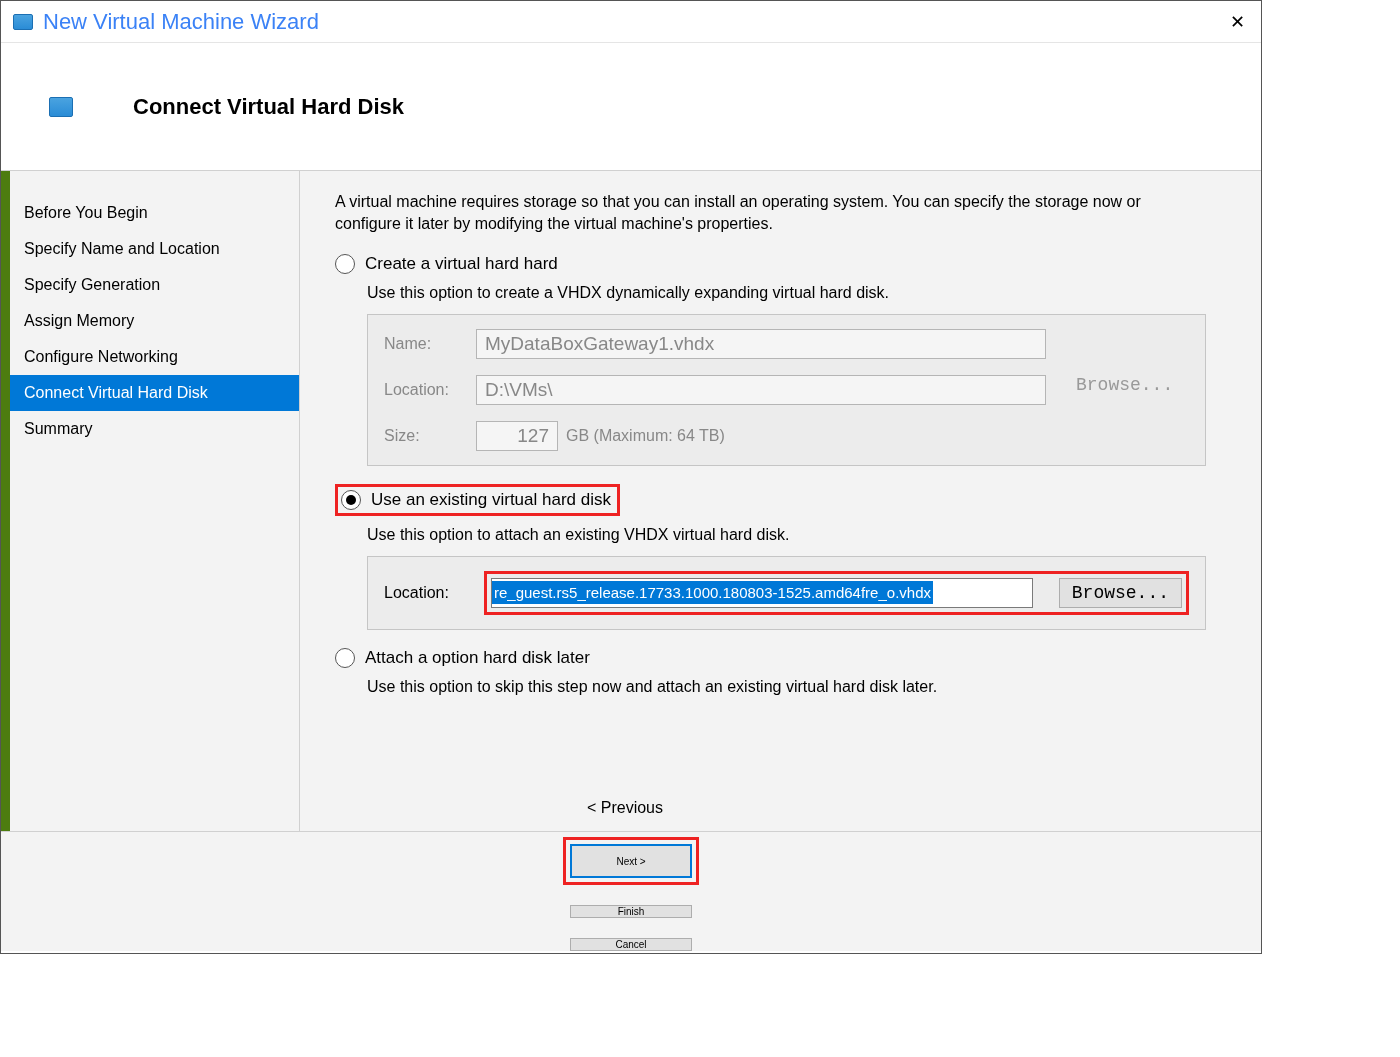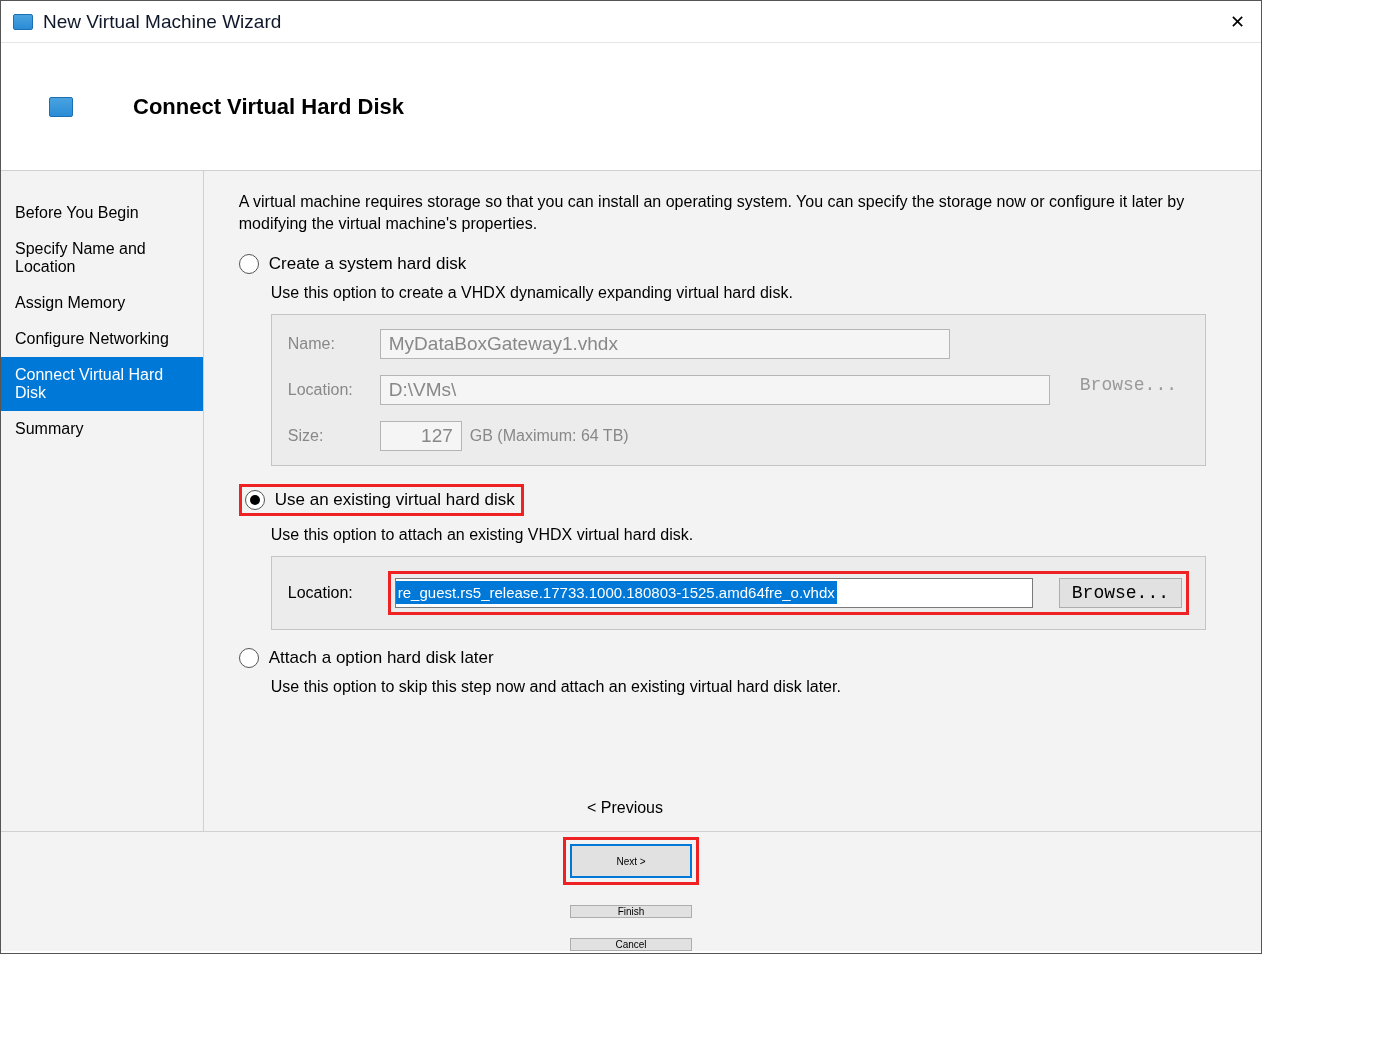--- a/index.html
+++ b/index.html
@@ -27,22 +27,22 @@
 }
 .titlebar .app-icon {
   width: 20px;
   height: 16px;
   margin-right: 10px;
   background: linear-gradient(#4aa3e0, #2a8cd6);
   border: 1px solid #1b6fb3;
   border-radius: 2px;
 }
 .titlebar .title {
-  font-size: 19px;
-  color: #0f172a;
+  font-size: 22px;
+  color: #3b82f6;
 }
 .titlebar .close {
   margin-left: auto;
   font-size: 18px;
   font-weight: 300;
   cursor: pointer;
   padding: 4px;
 }
 .header-band {
   height: 128px;
@@ -62,20 +62,21 @@
 }
 .header-band h1 {
   font-size: 22px;
   font-weight: 700;
   color: #000;
 }
 .body {
   display: flex;
   height: 660px;
   background: #4d7c0f;
+  padding-left: 9px;
 }
 .sidebar {
   width: 290px;
   padding: 24px 0 0 0;
   border-right: 1px solid #d0d0d0;
   background: #f3f3f3;
 }
 .sidebar .step {
   padding: 9px 14px;
   font-size: 16px;
@@ -265,42 +266,43 @@
 <div class="header-band">
   <div class="band-icon"></div>
   <h1>Connect Virtual Hard Disk</h1>
 </div>
 
 <div class="body">
 
   <div class="sidebar">
     <div class="step">Before You Begin</div>
     <div class="step">Specify Name and Location</div>
+    <div class="step">Specify Generation</div>
     <div class="step">Assign Memory</div>
     <div class="step">Configure Networking</div>
     <div class="step active">Connect Virtual Hard Disk</div>
     <div class="step">Summary</div>
   </div>
 
   <div class="content">
     <p class="intro">A virtual machine requires storage so that you can install an operating system. You can specify the storage now or configure it later by modifying the virtual machine's properties.</p>
 
     <div class="option-row">
       <span class="radio"></span>
-      <span class="option-label">Create a system hard disk</span>
+      <span class="option-label">Create a virtual hard hard</span>
     </div>
     <p class="option-desc">Use this option to create a VHDX dynamically expanding virtual hard disk.</p>
     <div class="panel disabled">
       <div class="field-row">
         <span class="field-label">Name:</span>
         <input class="text-input disabled" style="width: 570px;" readonly="" value="MyDataBoxGateway1.vhdx">
       </div>
       <div class="field-row">
         <span class="field-label">Location:</span>
-        <input class="text-input disabled" style="width: 670px;" readonly="" value="D:\VMs\">
+        <input class="text-input disabled" style="width: 570px;" readonly="" value="D:\VMs\">
         <span class="btn disabled-text" style="margin-left:18px">Browse...</span>
       </div>
       <div class="field-row">
         <span class="field-label">Size:</span>
         <div class="size-wrap">
           <input class="text-input disabled size-input" readonly="" value="127" style="">
           <span>GB (Maximum: 64 TB)</span>
         </div>
       </div>
     </div>

